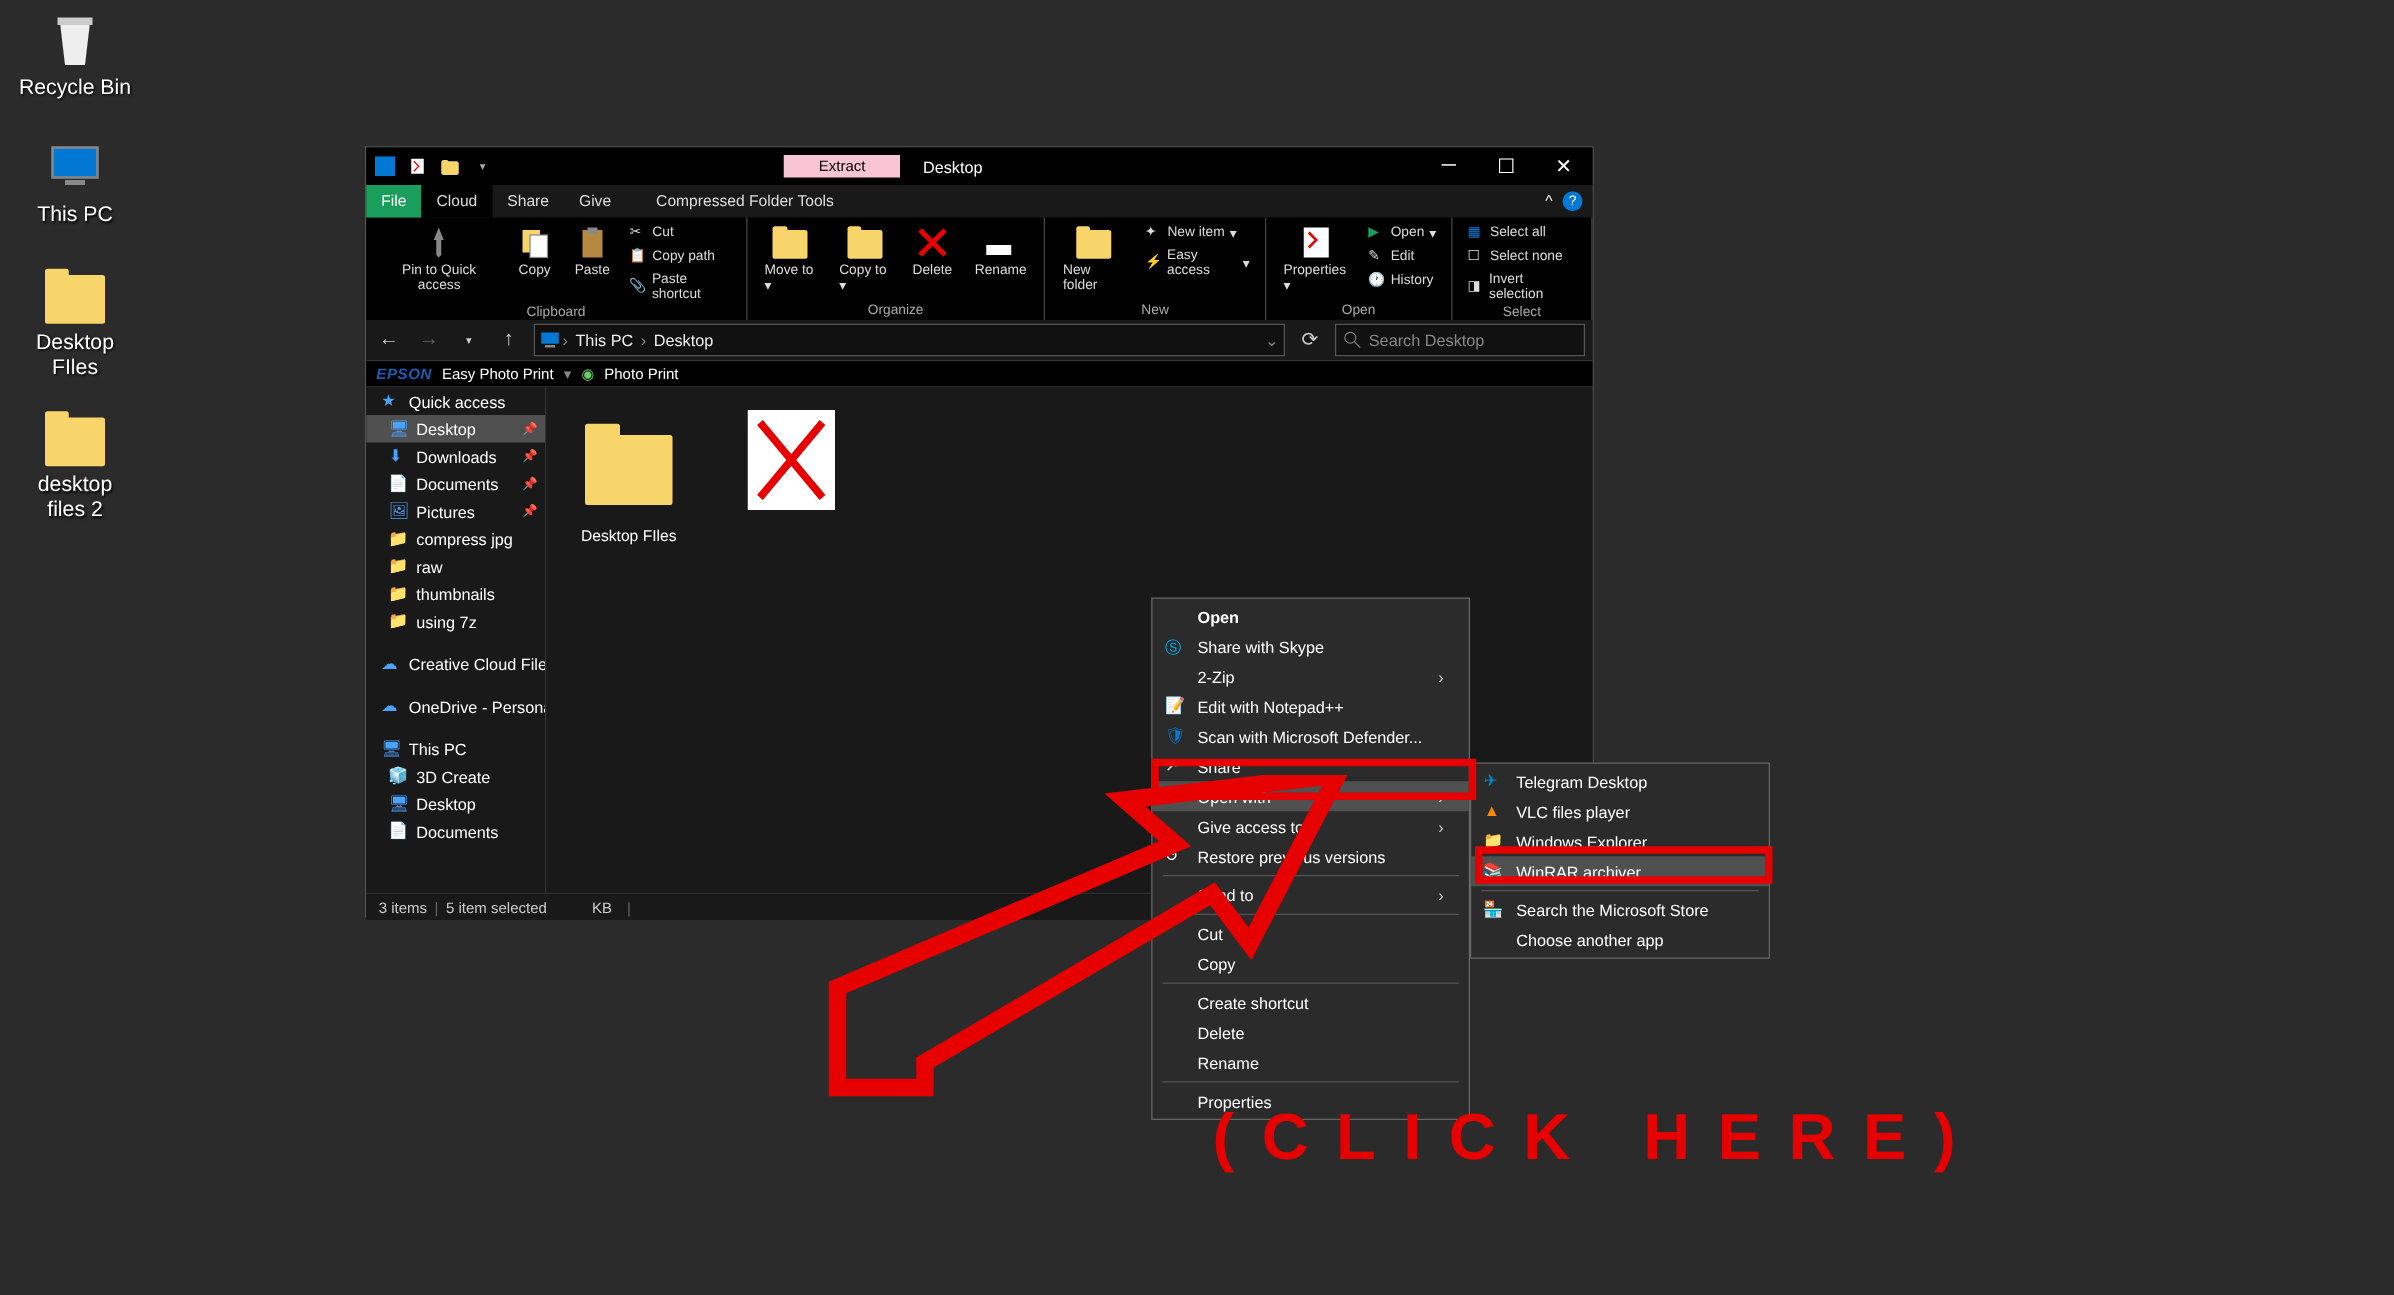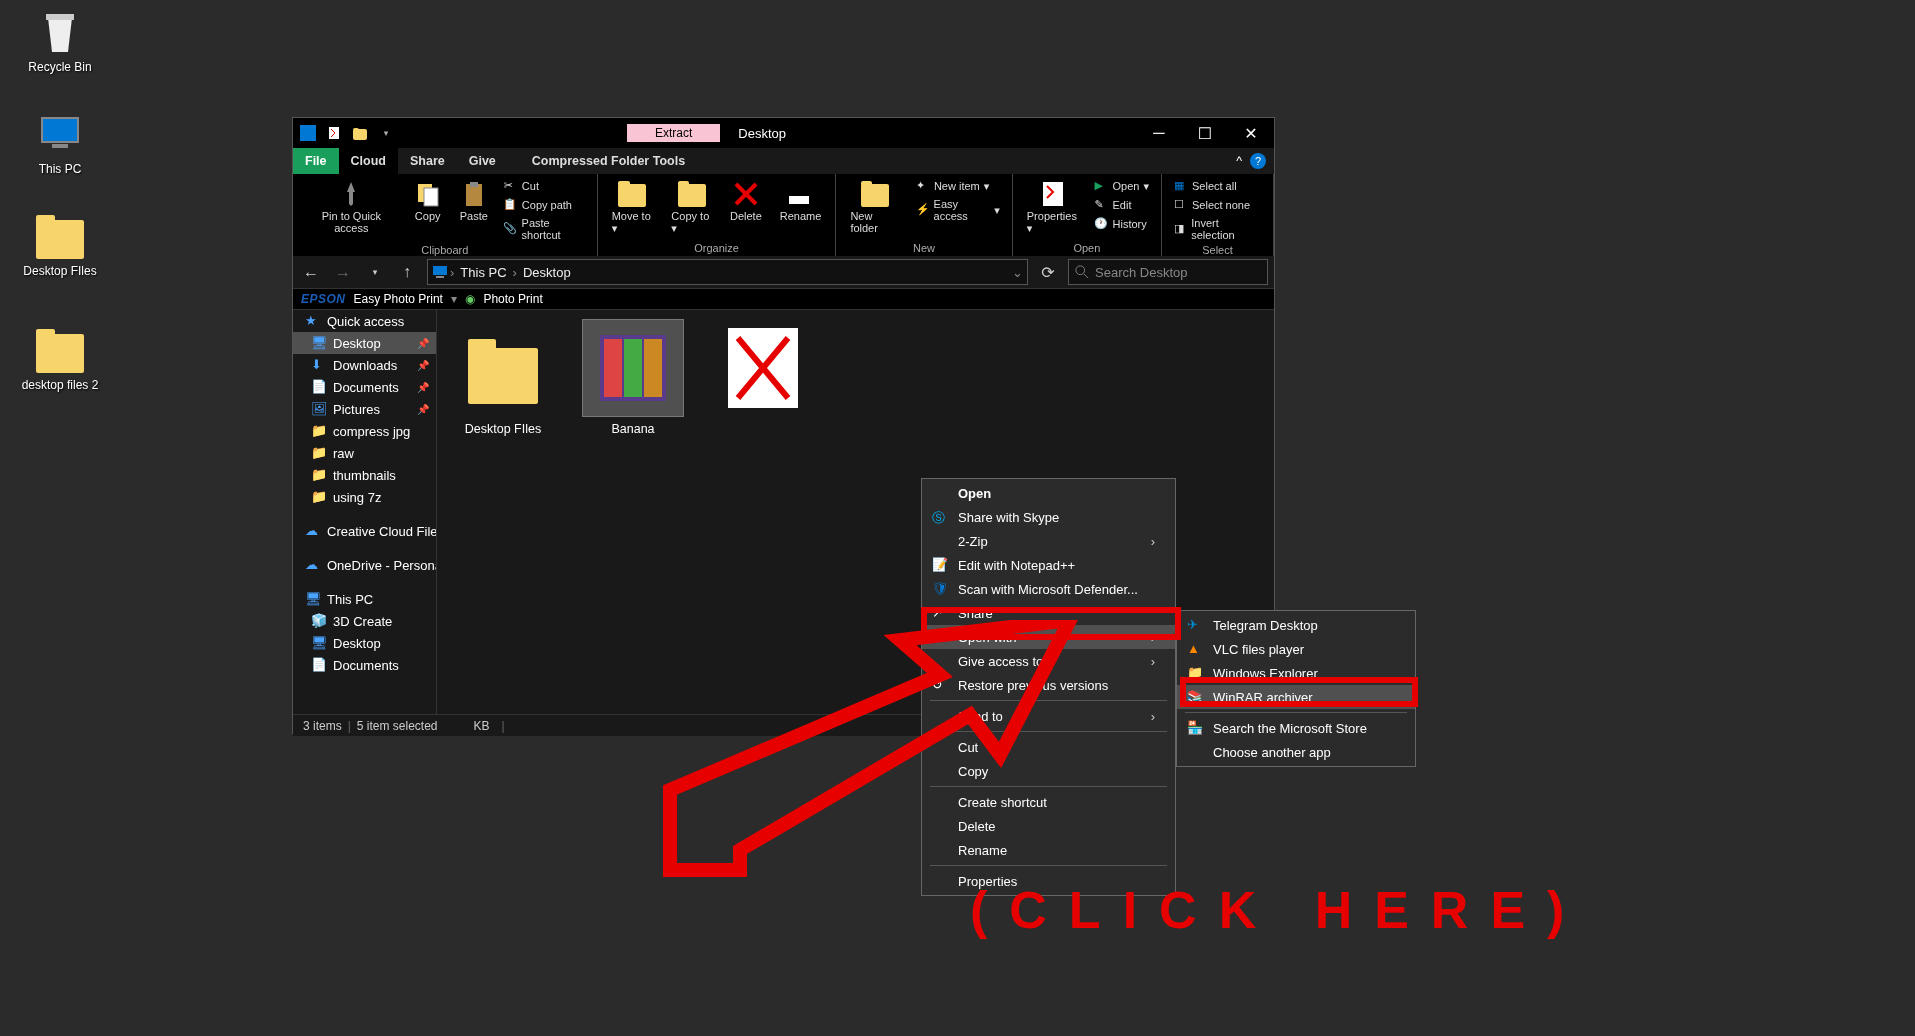--- a/index.html
+++ b/index.html
@@ -1,34 +1,34 @@
 <!DOCTYPE html>
 <html><head>
 <meta charset="utf-8">
 <style>
 * { margin: 0; padding: 0; box-sizing: border-box; font-family: "Segoe UI", Arial, sans-serif; }
 body { background: #2b2b2b; width: 1915px; height: 1036px; overflow: hidden; position: relative; color: #fff; }
 
 
-.desktop-icon { position: absolute; width: 90px; text-align: center; font-size: 12px; color: #fff; cursor: pointer; }
+.desktop-icon { position: absolute; width: 90px; text-align: center; font-size: 17px; color: #fff; cursor: pointer; }
 .desktop-icon .ic { width: 48px; height: 48px; margin: 0 auto 4px; display: flex; align-items: center; justify-content: center; }
 .desktop-icon .lbl { text-shadow: 1px 1px 2px #000; }
 
 
 .explorer { position: absolute; left: 292px; top: 117px; width: 983px; height: 617px; background: #191919; border: 1px solid #555; }
 .titlebar { height: 30px; background: #000; display: flex; align-items: center; }
 .titlebar .qat { display: flex; align-items: center; gap: 4px; padding-left: 4px; }
 .titlebar .qat .qbtn { width: 22px; height: 22px; display: flex; align-items: center; justify-content: center; }
 .titlebar .ctx-tab { margin-left: 230px; background: #f9c5d5; color: #000; padding: 2px 28px; font-size: 12px; }
 .titlebar .title { margin-left: 18px; font-size: 13px; color: #fff; }
 .titlebar .spacer { flex: 1; }
 .titlebar .winbtn { width: 46px; height: 30px; display: flex; align-items: center; justify-content: center; color: #fff; }
 
 .ribbon-tabs { height: 26px; background: #191919; display: flex; align-items: center; font-size: 12.5px; }
-.ribbon-tabs .tab { padding: 0 12px; height: 100%; display: flex; align-items: center; color: #ddd; cursor: pointer; font-weight: bold; }
+.ribbon-tabs .tab { padding: 0 12px; height: 100%; display: flex; align-items: center; color: #ddd; cursor: pointer; }
 .ribbon-tabs .tab.file { background: #1a9e5c; color: #fff; }
 .ribbon-tabs .tab.active { background: #000; }
 .ribbon-tabs .spacer { flex: 1; }
 .ribbon-tabs .chev { padding: 0 8px; color: #fff; }
 .ribbon-tabs .help { width: 16px; height: 16px; border-radius: 50%; background: #0078d4; color: #fff; font-size: 11px; display: flex; align-items: center; justify-content: center; margin-right: 8px; }
 
 .ribbon { height: 82px; background: #000; display: flex; font-size: 11px; color: #ddd; }
 .rgroup { border-right: 1px solid #444; padding: 4px 10px 2px; display: flex; flex-direction: column; }
 .rgroup .body { flex: 1; display: flex; align-items: flex-start; gap: 10px; }
 .rgroup .glabel { text-align: center; font-size: 11px; color: #aaa; padding-top: 2px; }
@@ -394,31 +394,20 @@
           <span>Documents</span>
         </div>
       </div>
     <div class="filepane" id="filepane">
         <div class="fitem">
           <div class="thumb">
             <div style="width:70px;height:56px" class="i-folder"></div>
           </div>
           <div>Desktop FIles</div>
         </div>
-        <div class="fitem selected">
-          <div class="thumb">
-            <svg width="86" height="86">
-              <rect x="10" y="10" width="66" height="66" fill="#5a3a8a"></rect>
-              <rect x="14" y="14" width="18" height="58" fill="#d44"></rect>
-              <rect x="34" y="14" width="18" height="58" fill="#4a4"></rect>
-              <rect x="54" y="14" width="18" height="58" fill="#c82"></rect>
-            </svg>
-          </div>
-          <div>Banana</div>
-        </div>
         <div class="fitem">
           <div class="thumb">
             <svg width="70" height="80">
               <rect width="70" height="80" fill="#fff"></rect>
               <path d="M10 10L60 70M60 10L10 70" stroke="#e60000" stroke-width="6"></path>
             </svg>
           </div>
           <div></div>
         </div>
       </div>

